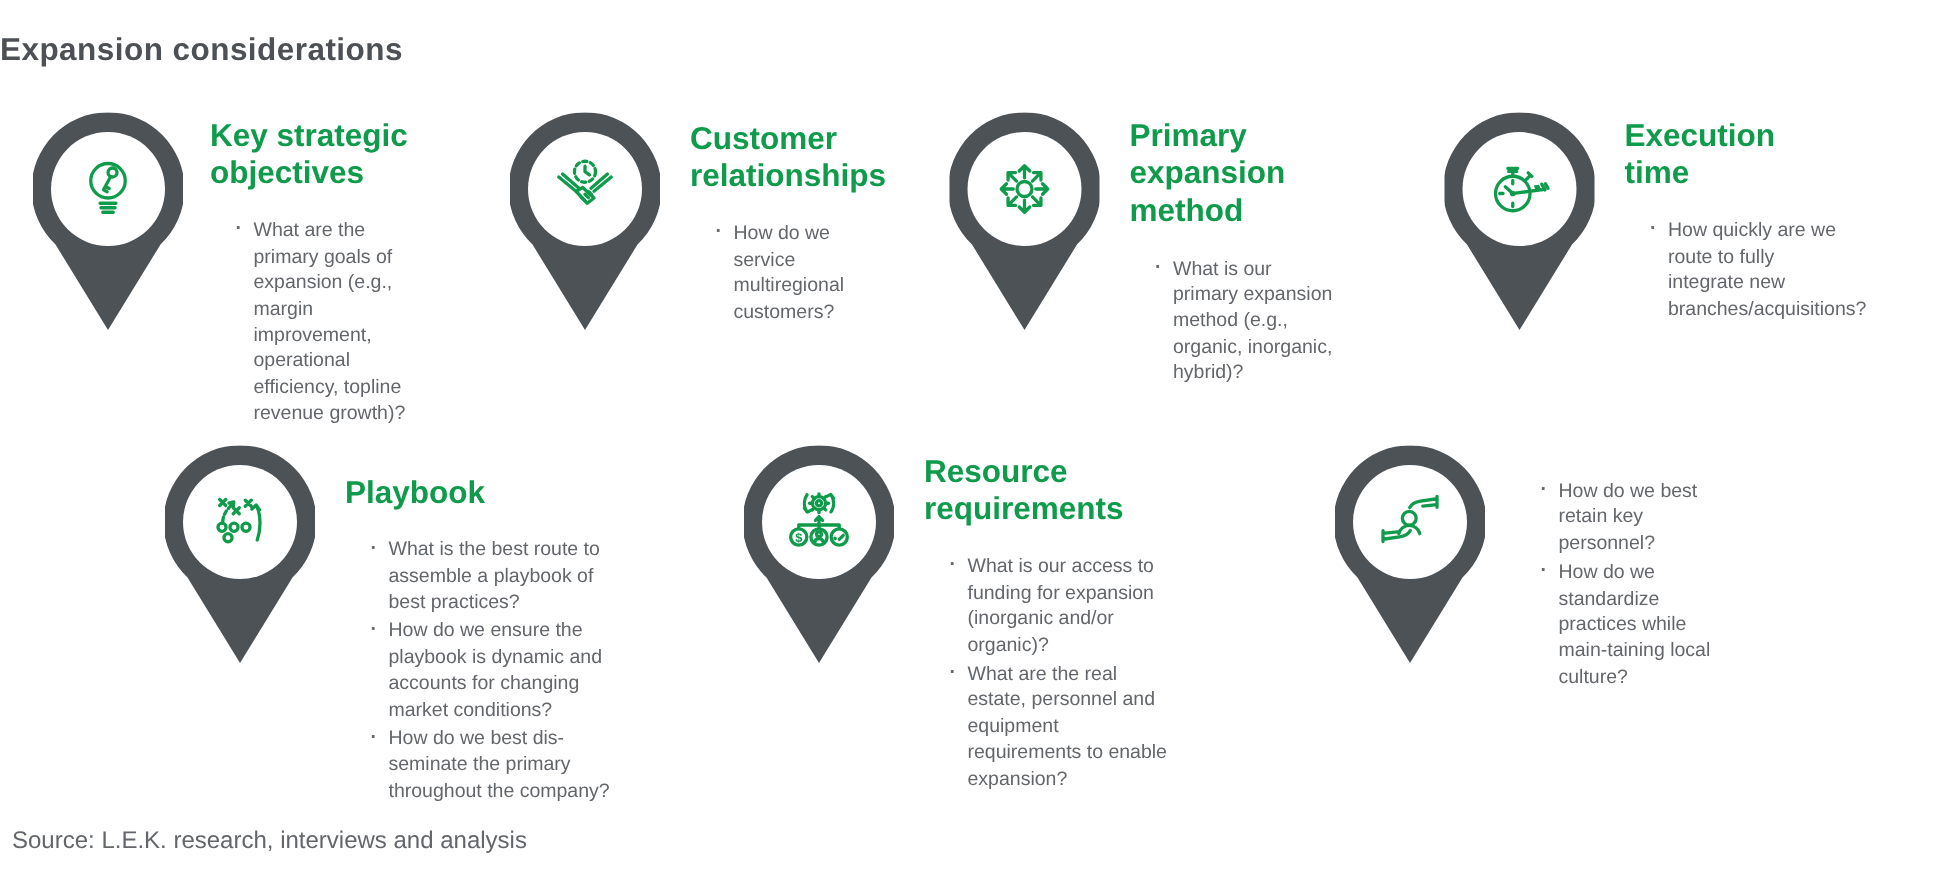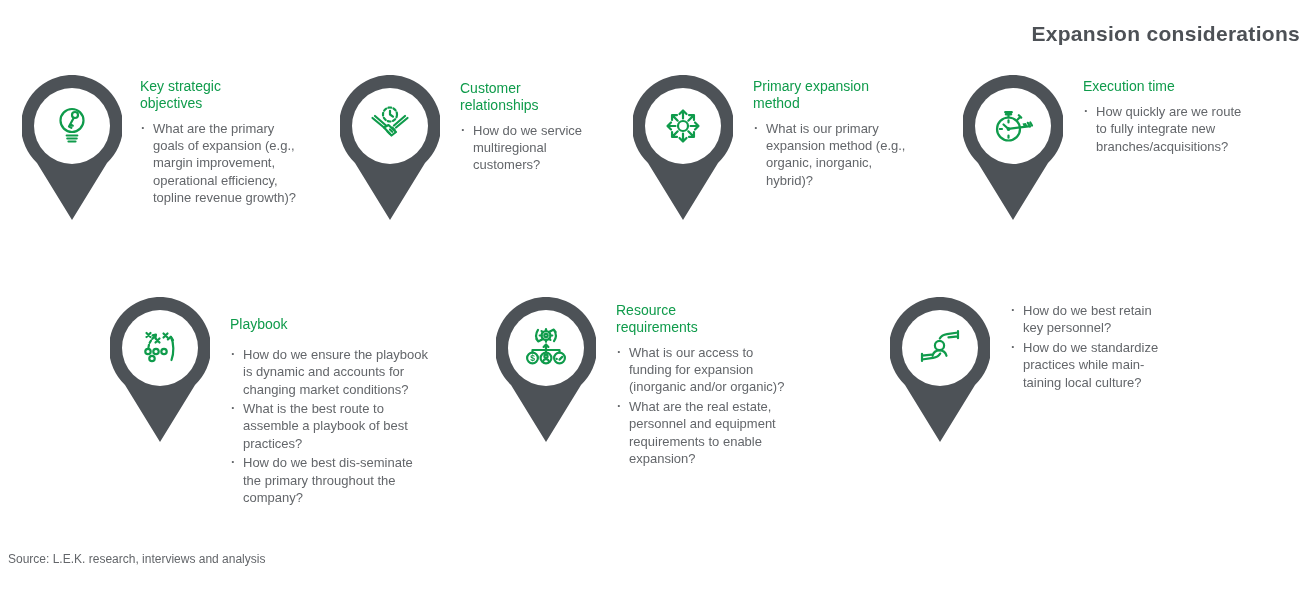--- a/index.html
+++ b/index.html
@@ -4,35 +4,35 @@
 <style>
   :root{
     --green:#0f9b4b;
     --pin:#4d5257;
     --body-text:#63666a;
     --title-text:#4d5156;
   }
   *{box-sizing:border-box}
   html,body{margin:0;padding:0;background:#fff;font-family:"Liberation Sans",sans-serif}
   .canvas{position:relative;width:1300px;height:595px;background:#fff;overflow:hidden}
-  .title{position:absolute;top:8px;left:0;width:100%;text-align:right;
+  .title{position:absolute;top:8px;left:0;width:100%;text-align:left;
          font-size:21px;font-weight:bold;color:var(--title-text);letter-spacing:.3px}
   .pin{position:absolute;width:100px;height:147px}
   .pin-body{fill:var(--pin)}
   .pin-inner{fill:#ffffff}
   .ic{stroke:var(--green);stroke-width:2.2;fill:none;stroke-linecap:round;stroke-linejoin:round}
   .ic .fillg{fill:var(--green);stroke:none}
   .ic text{stroke:none;fill:var(--green);font-family:"Liberation Sans",sans-serif;font-weight:bold}
   .txt{position:absolute}
-  .txt h2{margin:0 0 8px 0;font-size:14px;line-height:1.2;font-weight:normal;color:var(--green)}
-  .txt ul{margin:0;padding:0;list-style:none}
+  .txt h2{margin:0 0 8px 0;font-size:21px;line-height:1.2;font-weight:bold;color:var(--green)}
+  .txt ul{margin:16px;padding:0;list-style:none}
   .txt li{position:relative;padding-left:13px;font-size:13px;line-height:1.34;
           color:var(--body-text);margin:0 0 2px 0}
   .txt li::before{content:"\00B7";position:absolute;left:1px;top:-1px;font-weight:bold;color:var(--body-text)}
-  .source{position:absolute;left:8px;top:552px;font-size:12px;color:var(--body-text)}
+  .source{position:absolute;left:8px;top:552px;font-size:16px;color:var(--body-text)}
 </style>
 </head>
 <body>
 
 <div class="canvas">
 
   <h1 class="title">Expansion considerations</h1>
 
   <svg class="pin" style="left:22px;top:75px" viewBox="0 0 100 147" aria-hidden="true">
     <path class="pin-body" d="M50 145 L15 88 A51 51 0 1 1 85 88 Z"></path>
@@ -127,22 +127,22 @@
       <circle cx="16" cy="34.5" r="2.7"></circle>
       <path d="M12.5 23.5 C13 17.5 16.5 15 19.5 11.2" stroke-dasharray="2.6 2.2"></path>
       <path d="M16.6 11.4 L19.9 10.6 L19.4 14"></path>
       <path d="M35.5 36 C38 29 38 19 35 13.2"></path>
       <path d="M31.9 15.4 L34.8 12.7 L37 16"></path>
     </g>
   </svg>
   <div class="txt" style="left:230px;top:316px;width:200px">
     <h2 style="margin-bottom:13px">Playbook</h2>
     <ul>
+      <li>What is the best route to assemble a playbook of best practices?</li>
       <li>How do we ensure the playbook is dynamic and accounts for changing market conditions?</li>
-      <li>What is the best route to assemble a playbook of best practices?</li>
       <li>How do we best dis-seminate the primary throughout the company?</li>
     </ul>
   </div>
 
   <svg class="pin" style="left:496px;top:297px" viewBox="0 0 100 147" aria-hidden="true">
     <path class="pin-body" d="M50 145 L15 88 A51 51 0 1 1 85 88 Z"></path>
     <circle class="pin-inner" cx="50" cy="51" r="38"></circle>
     <g class="ic" transform="translate(26 27)">
       <defs>
         <path id="gth" d="M24 5.2 v2"></path>

